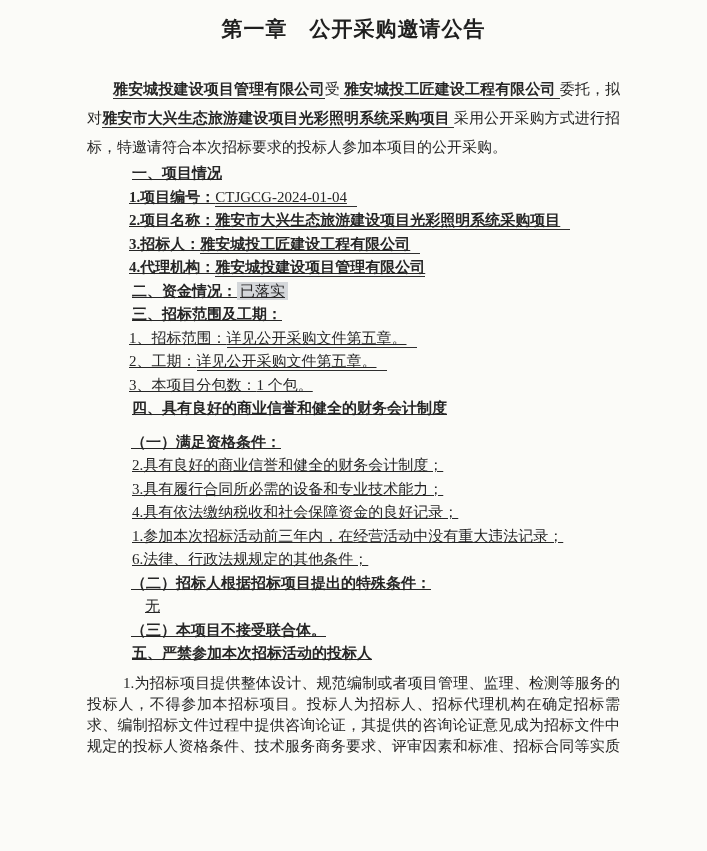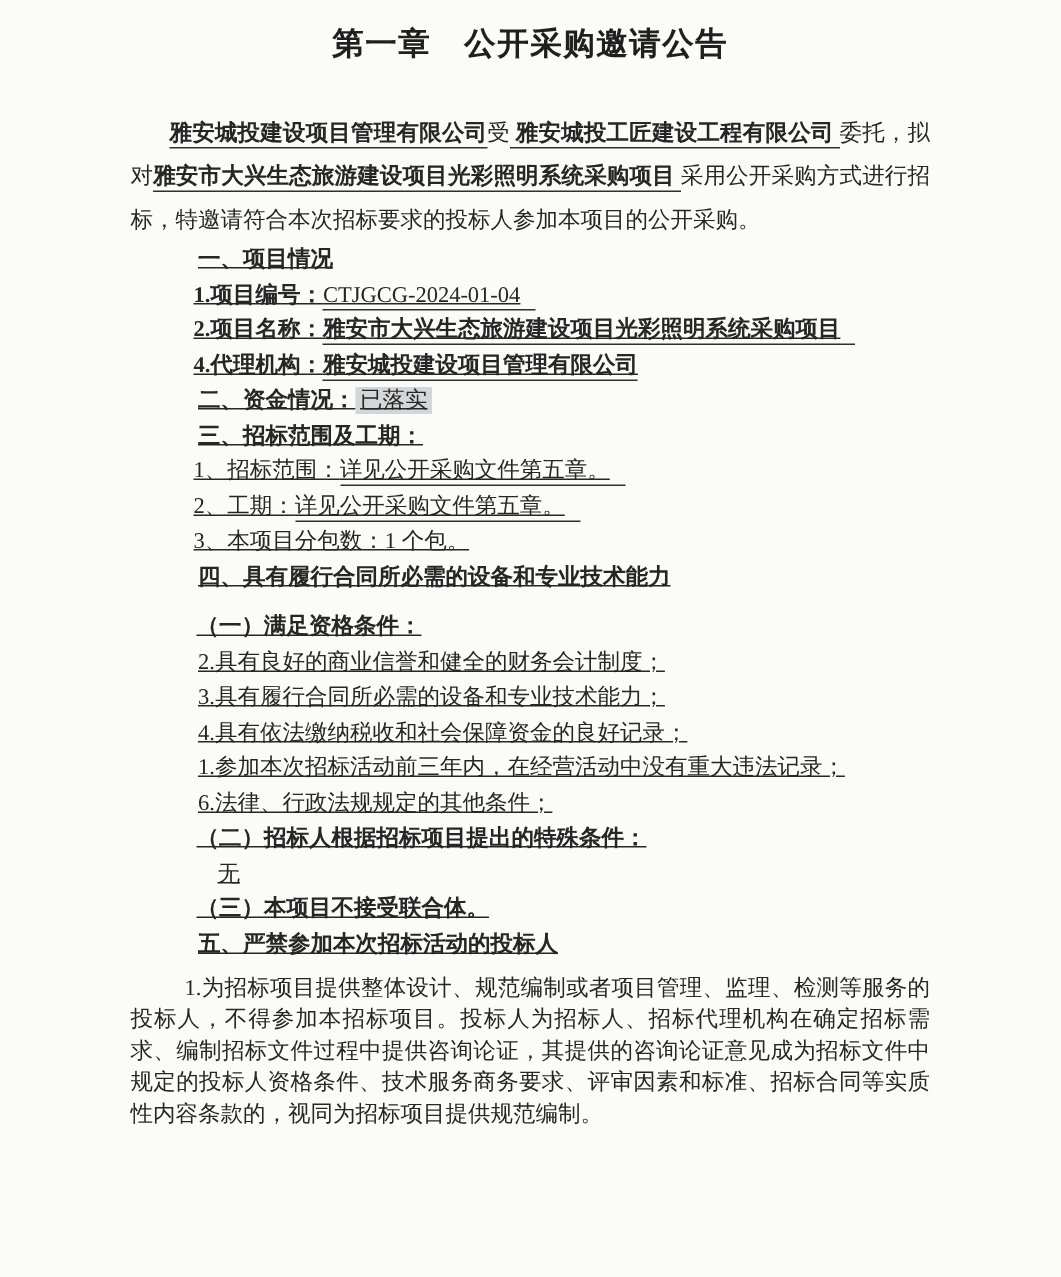--- a/index.html
+++ b/index.html
@@ -46,34 +46,35 @@
   <div class="content">
 
     <p class="intro"><span class="u b">雅安城投建设项目管理有限公司</span><span>受</span><span class="u b"> 雅安城投工匠建设工程有限公司 </span><span>委托，拟对</span><span class="u b">雅安市大兴生态旅游建设项目光彩照明系统采购项目 </span><span>采用公开采购方式进行招标，特邀请符合本次招标要求的投标人参加本项目的公开采购。</span></p>
 
     <div class="ln sec">一、项目情况</div>
 
     <div class="ln item"><span class="b">1.项目编号：</span><span class="u u-ext">CTJGCG-2024-01-04</span></div>
 
     <div class="ln item"><span class="b">2.项目名称：</span><span class="u u-ext b">雅安市大兴生态旅游建设项目光彩照明系统采购项目</span></div>
 
+    <div class="ln item"><span class="b">3.招标人：</span><span class="u u-ext b">雅安城投工匠建设工程有限公司</span></div>
 
     <div class="ln item"><span class="b">4.代理机构：</span><span class="u b">雅安城投建设项目管理有限公司</span></div>
 
     <div class="ln sec"><span>二、资金情况：</span><span class="hl" style="font-weight:400">已落实</span></div>
 
     <div class="ln sec">三、招标范围及工期：</div>
 
     <div class="ln item"><span>1、招标范围：</span><span class="u u-ext">详见公开采购文件第五章。</span></div>
 
     <div class="ln item"><span>2、工期：</span><span class="u u-ext">详见公开采购文件第五章。</span></div>
 
     <div class="ln item"><span>3、本项目分包数：</span><span>1 个包。</span></div>
 
-    <div class="ln sec">四、具有履行合同所必需的设备和专业技术能力</div>
+    <div class="ln sec">四、具有良好的商业信誉和健全的财务会计制度</div>
 
     <div class="ln subhead mt10">（一）满足资格条件：</div>
 
     <div class="ln subitem">2.具有良好的商业信誉和健全的财务会计制度；</div>
     <div class="ln subitem">3.具有履行合同所必需的设备和专业技术能力；</div>
     <div class="ln subitem">4.具有依法缴纳税收和社会保障资金的良好记录；</div>
     <div class="ln subitem">1.参加本次招标活动前三年内，在经营活动中没有重大违法记录；</div>
     <div class="ln subitem">6.法律、行政法规规定的其他条件；</div>
 
     <div class="ln subhead">（二）招标人根据招标项目提出的特殊条件：</div>

